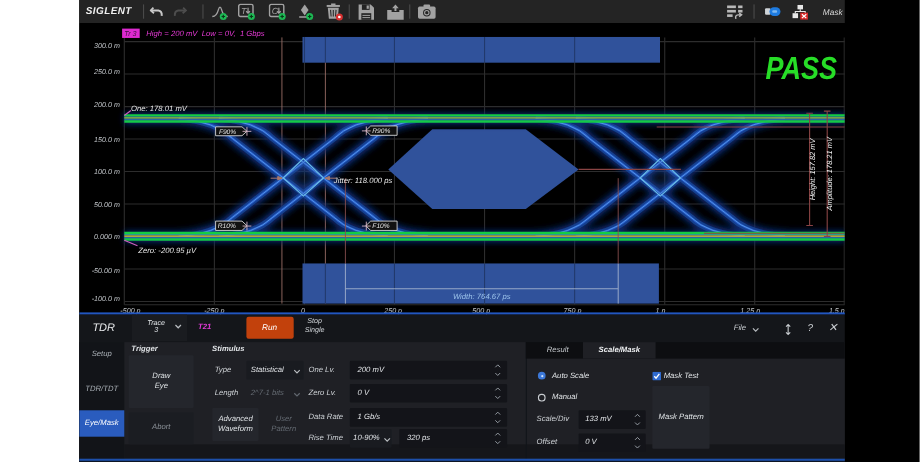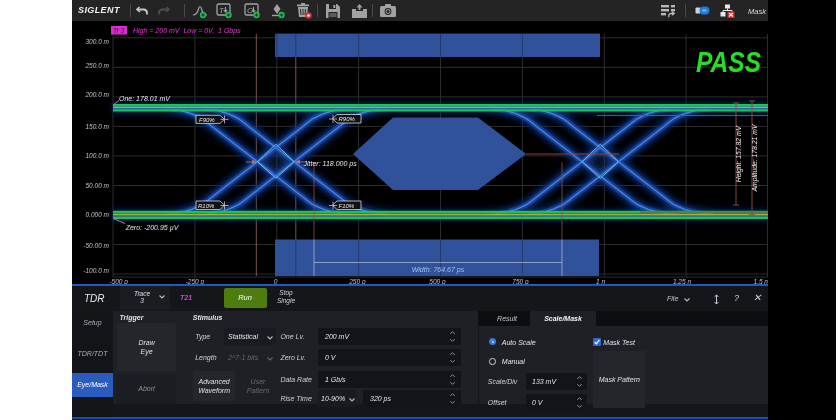--- a/index.html
+++ b/index.html
@@ -328,21 +328,21 @@
     <div class="sidebar"></div>
     <div class="abs" style="left:41px;top:118px;width:655px;height:13px;background:#15161a"></div>
 
     <span class="abs" style="left:12px;top:6.5px;font-size:10px;color:#e8eaec">TDR</span>
     <div class="abs" style="left:48px;top:0;width:50px;height:24px;background:#1a1c20"></div>
     <div class="abs" style="left:56px;top:3.5px;width:28px;text-align:center;font-size:6.5px;line-height:7px;color:#dfe3e6">Trace<br>3</div>
     <svg class="abs" style="left:86px;top:8px" width="8" height="6" viewBox="0 0 8 6">
         <path d="M1.5,1.5 L4,4 L6.5,1.5" fill="none" stroke="#b8bcc0" stroke-width="1.1"></path>
       </svg>
     <span class="abs" style="left:108px;top:8px;font-size:7px;font-weight:bold;color:#e23ad8">T21</span>
-    <div class="abs" style="left:151.6px;top:1.7px;width:43px;height:20px;background:#4d7c0f;border-radius:2px;color:#fff;font-size:7.5px;text-align:center;line-height:20px">Run</div>
+    <div class="abs" style="left:151.6px;top:1.7px;width:43px;height:20px;background:#c2410c;border-radius:2px;color:#fff;font-size:7.5px;text-align:center;line-height:20px">Run</div>
     <div class="abs" style="left:196px;top:2.5px;width:36px;text-align:center;font-size:6.5px;line-height:8px;color:#d0d4d8">Stop<br>Single</div>
     <span class="abs" style="left:595px;top:9px;font-size:7px;color:#c8ccd0">File</span>
     <svg class="abs" style="left:611px;top:11px" width="8" height="6" viewBox="0 0 8 6">
         <path d="M1.5,1.5 L4,4 L6.5,1.5" fill="none" stroke="#b8bcc0" stroke-width="1.1"></path>
       </svg>
     <svg class="abs" style="left:641px;top:8px" width="7" height="11" viewBox="0 0 7 11">
         <path d="M3.5,1 L3.5,10 M1.6,2.9 L3.5,1 L5.4,2.9 M1.6,8.1 L3.5,10 L5.4,8.1" fill="none" stroke="#c8ccd0" stroke-width="1"></path>
       </svg>
     <span class="abs" style="left:662px;top:7px;font-size:9px;color:#c8ccd0">?</span>
     <span class="abs" style="left:681px;top:6px;font-size:10px;color:#c8ccd0">✕</span>

